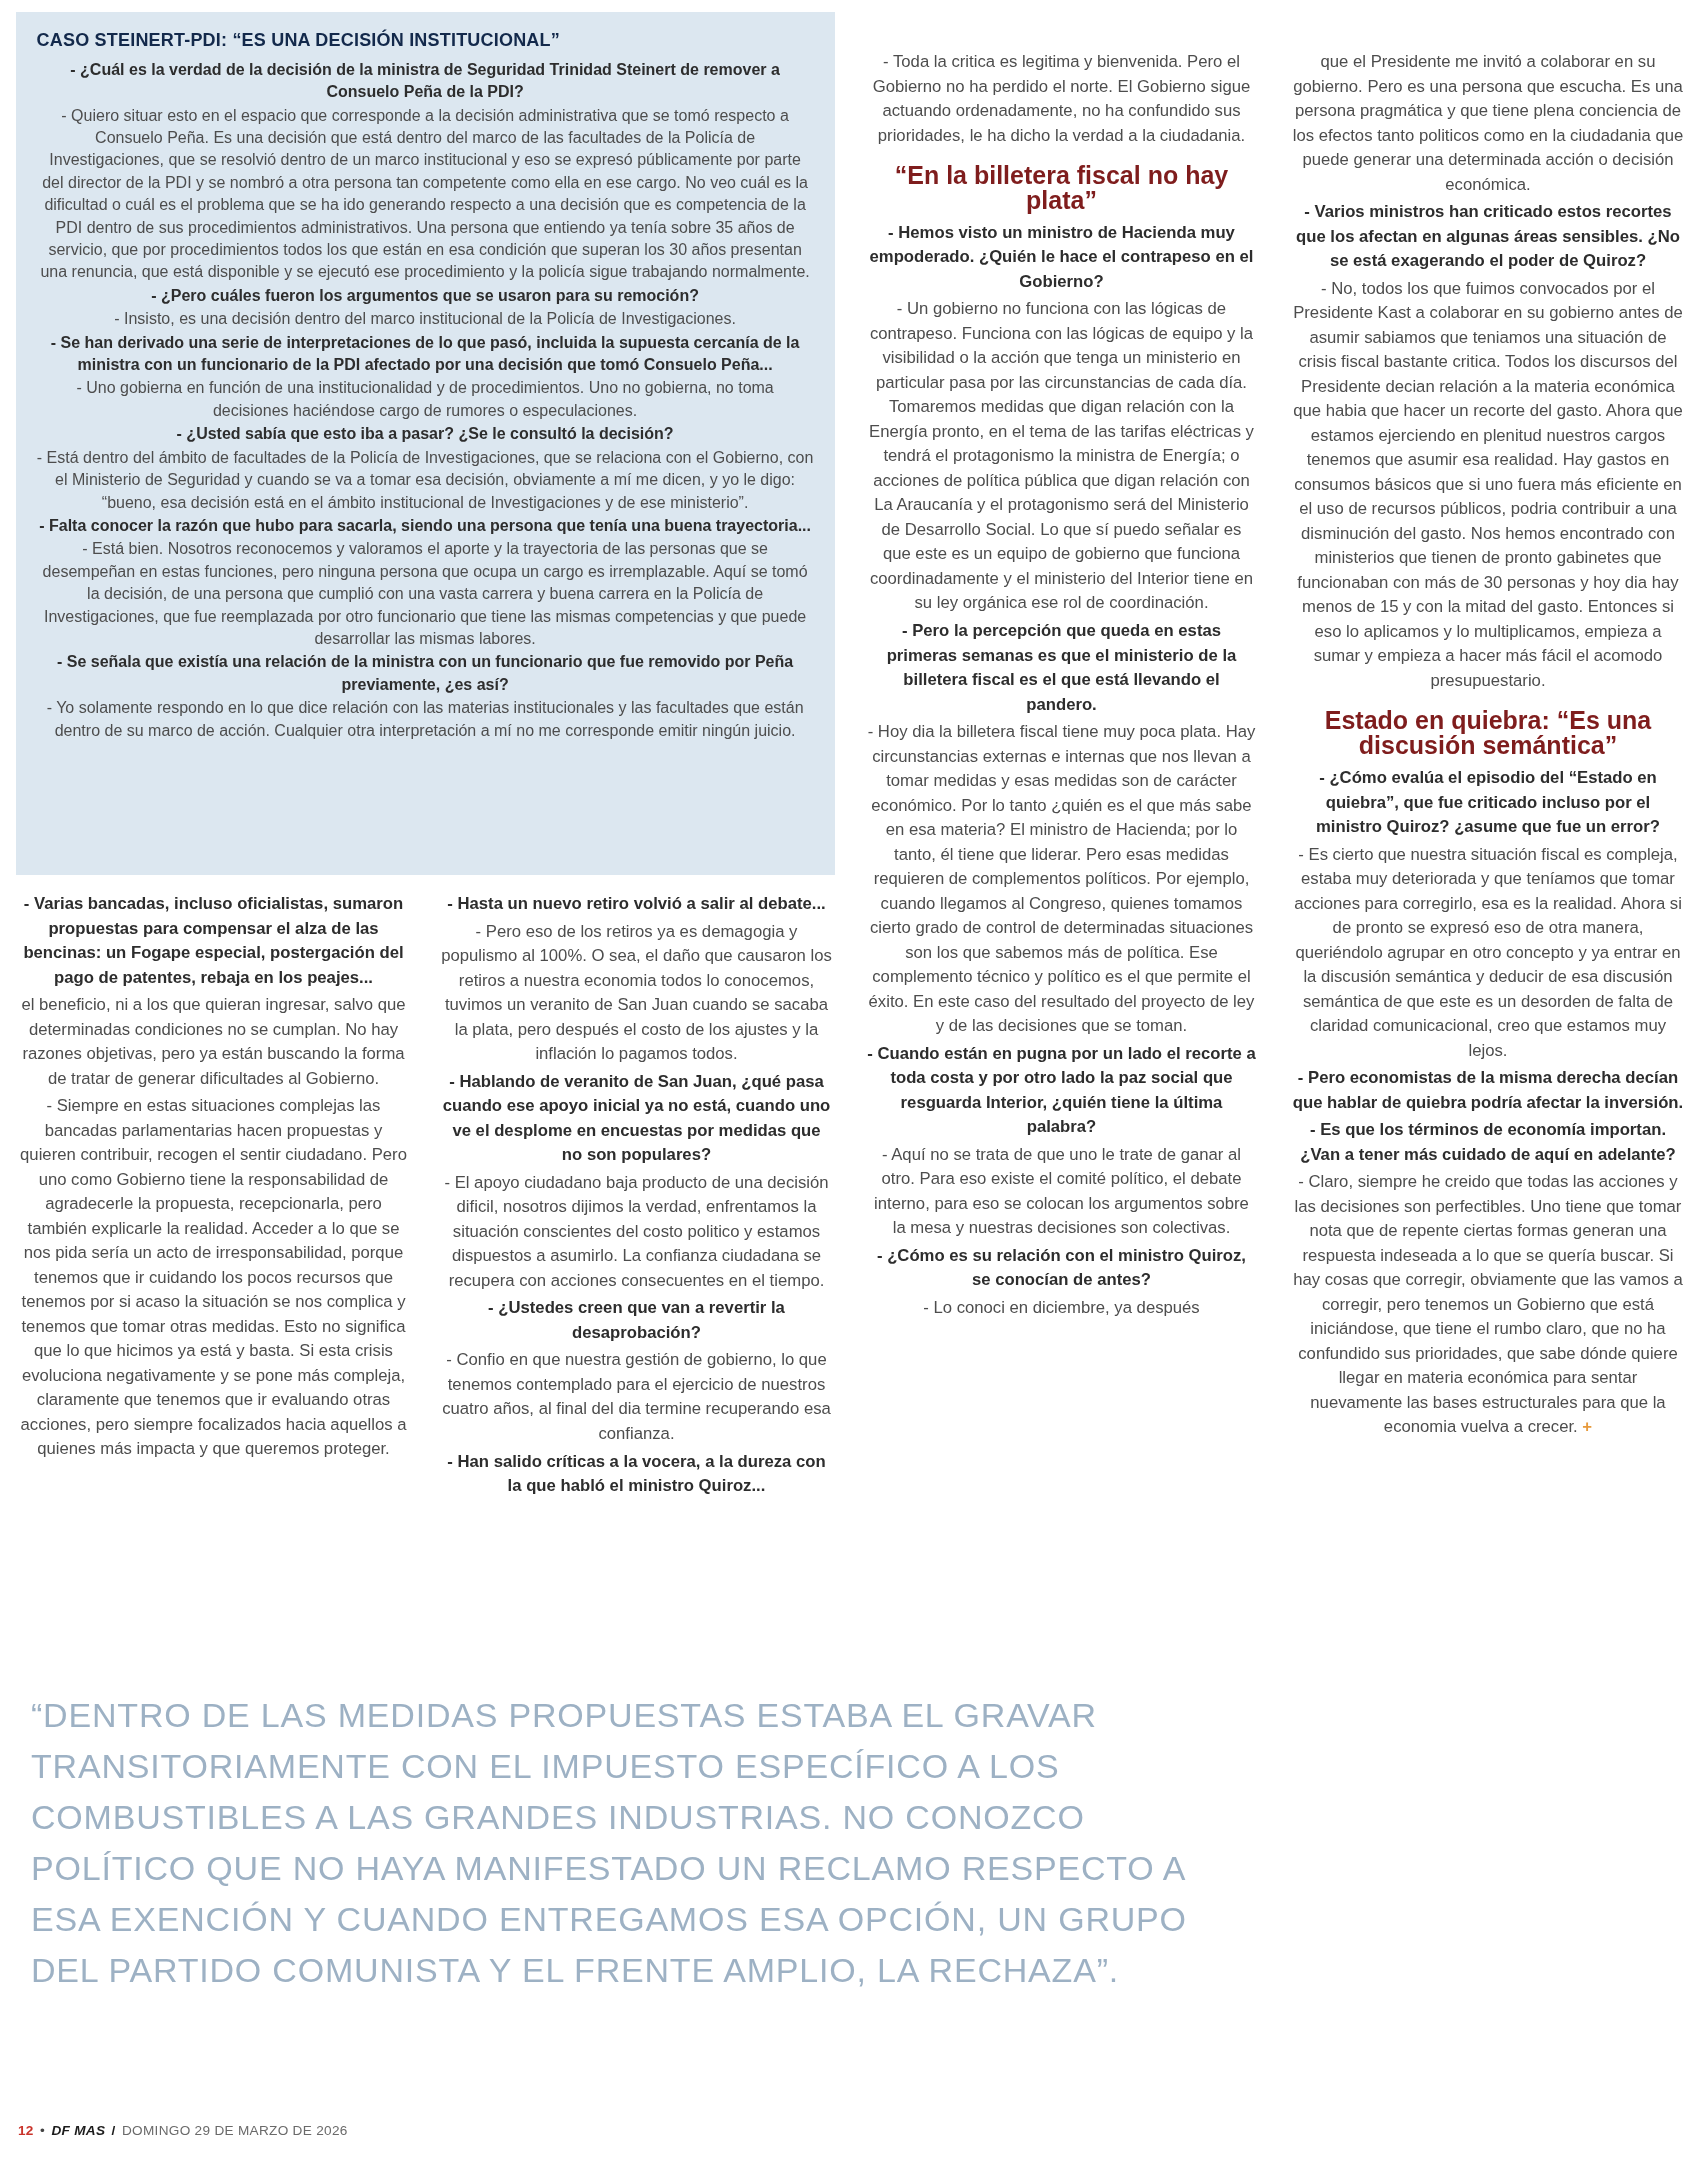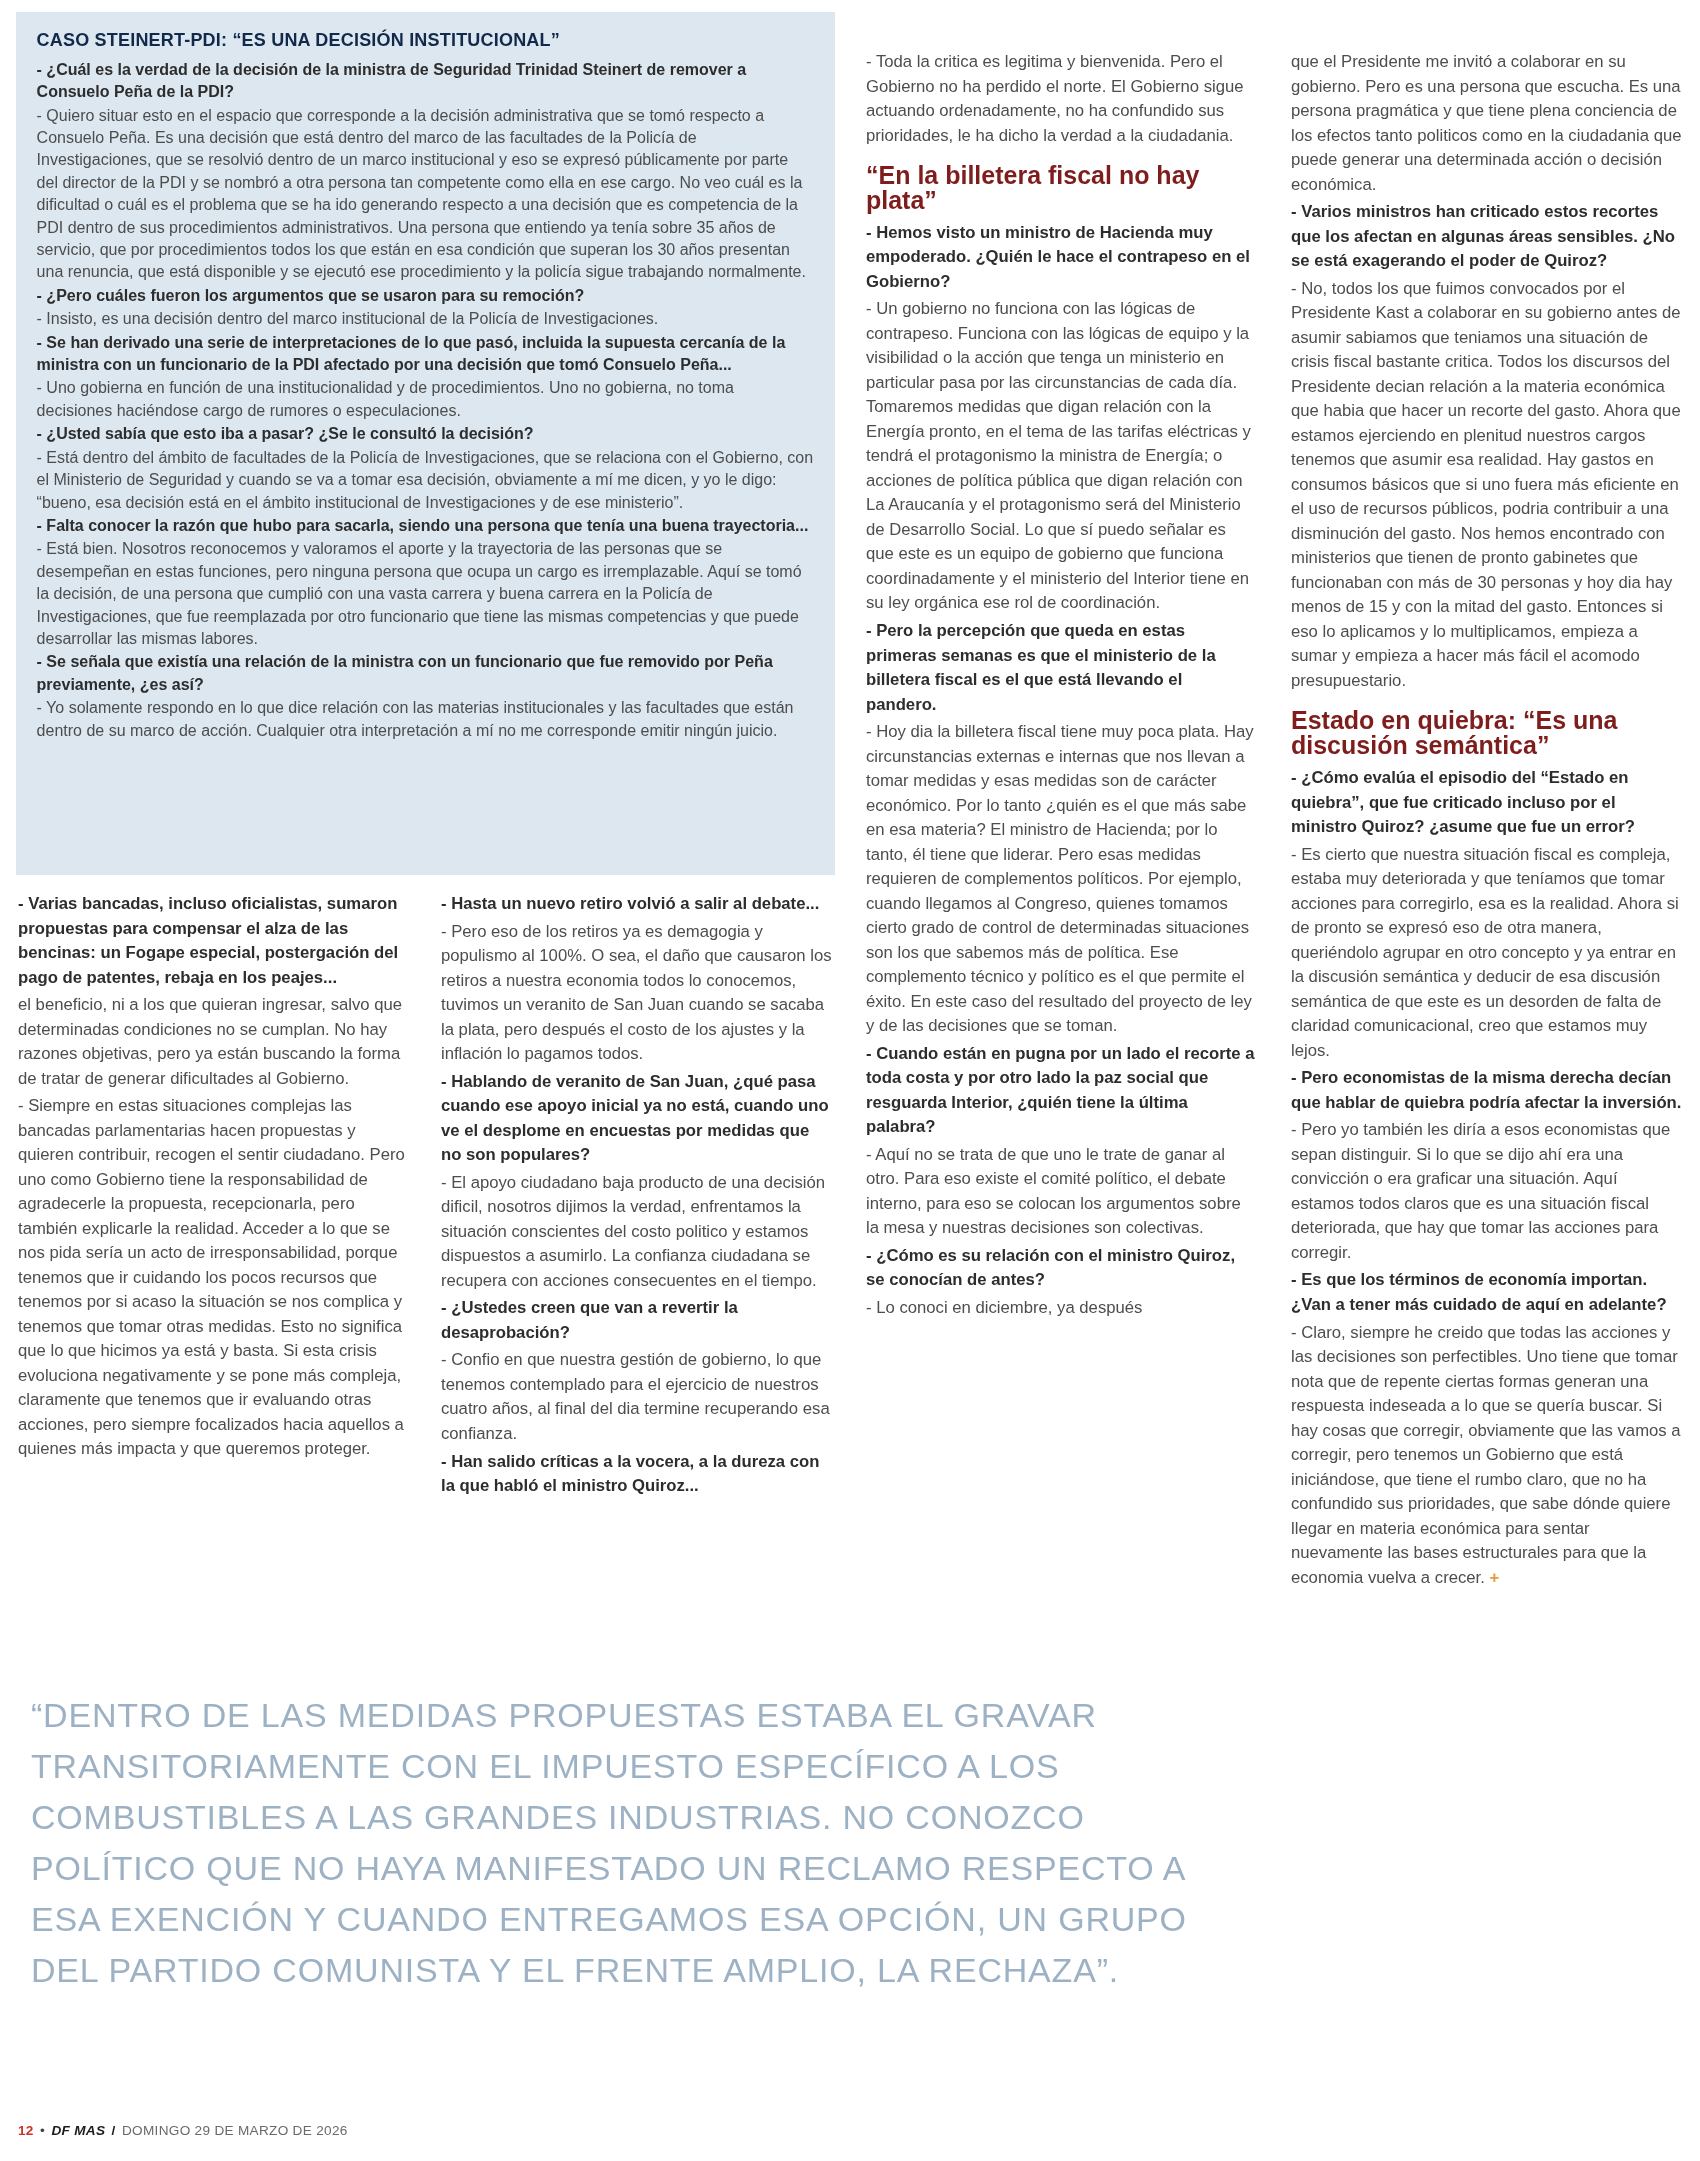--- a/index.html
+++ b/index.html
@@ -32,21 +32,21 @@
   .col { position:absolute; }
   .col-1 { left:18px;  top:892px; width:391px; }
   .col-2 { left:441px; top:892px; width:391px; }
   .col-3 { left:866px; top:50px;  width:391px; }
   .col-4 { left:1291px; top:50px;  width:394px; }
 
   .para {
     margin:0 0 3.1px 0;
     font-size:16.7px; line-height:24.5px;
     color:#4d4d4d;
-    text-align:left;
+    text-align:center;
   }
   .type-q { font-weight:bold; color:#2d2d2d; }
   .type-h {
     font-size:25px; line-height:25px;
     font-weight:bold; color:#7f1d1d;
     margin:14.6px 0 8.3px 0;
   }
   .endmark { color:#e79a3c; font-weight:bold; }
 
   
@@ -123,21 +123,20 @@
     </section>
 
   <section class="col col-4">
       <p class="para type-a">que el Presidente me invitó a colaborar en su gobierno. Pero es una persona que escucha. Es una persona pragmática y que tiene plena conciencia de los efectos tanto politicos como en la ciudadania que puede generar una determinada acción o decisión económica.</p>
       <p class="para type-q">- Varios ministros han criticado estos recortes que los afectan en algunas áreas sensibles. ¿No se está exagerando el poder de Quiroz?</p>
       <p class="para type-a">- No, todos los que fuimos convocados por el Presidente Kast a colaborar en su gobierno antes de asumir sabiamos que teniamos una situación de crisis fiscal bastante critica. Todos los discursos del Presidente decian relación a la materia económica que habia que hacer un recorte del gasto. Ahora que estamos ejerciendo en plenitud nuestros cargos tenemos que asumir esa realidad. Hay gastos en consumos básicos que si uno fuera más eficiente en el uso de recursos públicos, podria contribuir a una disminución del gasto. Nos hemos encontrado con ministerios que tienen de pronto gabinetes que funcionaban con más de 30 personas y hoy dia hay menos de 15 y con la mitad del gasto. Entonces si eso lo aplicamos y lo multiplicamos, empieza a sumar y empieza a hacer más fácil el acomodo presupuestario.</p>
       <p class="para type-h">Estado en quiebra: “Es una discusión semántica”</p>
       <p class="para type-q">- ¿Cómo evalúa el episodio del “Estado en quiebra”, que fue criticado incluso por el ministro Quiroz? ¿asume que fue un error?</p>
       <p class="para type-a">- Es cierto que nuestra situación fiscal es compleja, estaba muy deteriorada y que teníamos que tomar acciones para corregirlo, esa es la realidad. Ahora si de pronto se expresó eso de otra manera, queriéndolo agrupar en otro concepto y ya entrar en la discusión semántica y deducir de esa discusión semántica de que este es un desorden de falta de claridad comunicacional, creo que estamos muy lejos.</p>
       <p class="para type-q">- Pero economistas de la misma derecha decían que hablar de quiebra podría afectar la inversión.</p>
-      <p class="para type-a">- Pero yo también les diría a esos economistas que sepan distinguir. Si lo que se dijo ahí era una convicción o era graficar una situación. Aquí estamos todos claros que es una situación fiscal deteriorada, que hay que tomar las acciones para corregir.</p>
       <p class="para type-q">- Es que los términos de economía importan. ¿Van a tener más cuidado de aquí en adelante?</p>
       <p class="para type-a">- Claro, siempre he creido que todas las acciones y las decisiones son perfectibles. Uno tiene que tomar nota que de repente ciertas formas generan una respuesta indeseada a lo que se quería buscar. Si hay cosas que corregir, obviamente que las vamos a corregir, pero tenemos un Gobierno que está iniciándose, que tiene el rumbo claro, que no ha confundido sus prioridades, que sabe dónde quiere llegar en materia económica para sentar nuevamente las bases estructurales para que la economia vuelva a crecer.<span class="endmark"> +</span></p>
     </section>
 
   <div class="pull-quote">“DENTRO DE LAS MEDIDAS PROPUESTAS ESTABA EL GRAVAR TRANSITORIAMENTE CON EL IMPUESTO ESPECÍFICO A LOS COMBUSTIBLES A LAS GRANDES INDUSTRIAS. NO CONOZCO POLÍTICO QUE NO HAYA MANIFESTADO UN RECLAMO RESPECTO A ESA EXENCIÓN Y CUANDO ENTREGAMOS ESA OPCIÓN, UN GRUPO DEL PARTIDO COMUNISTA Y EL FRENTE AMPLIO, LA RECHAZA”.</div>
 
   <div class="footer">
     <span class="page-num">12</span>
     <span class="bullet">•</span>
     <span class="brand">DF MAS</span>

